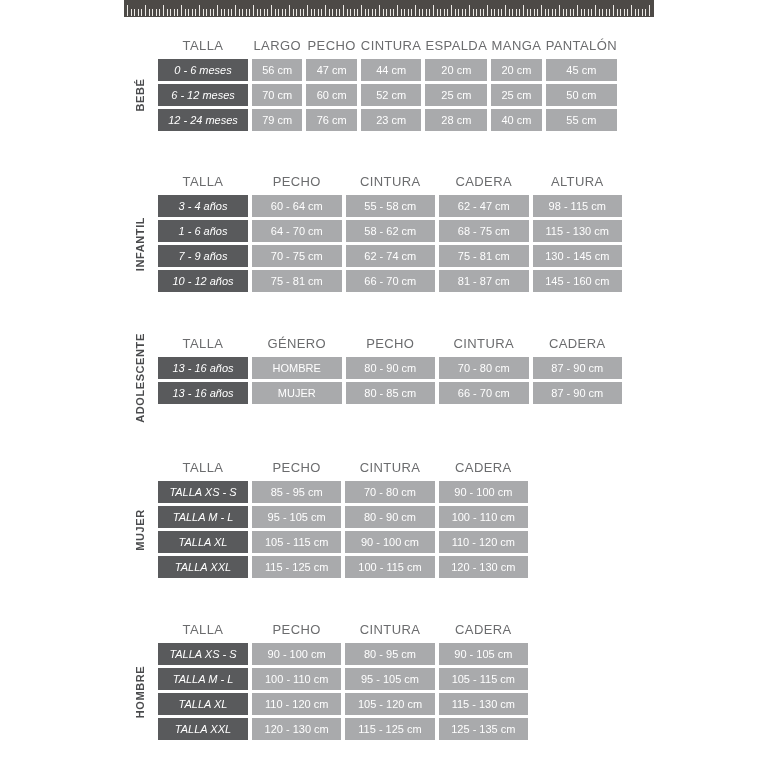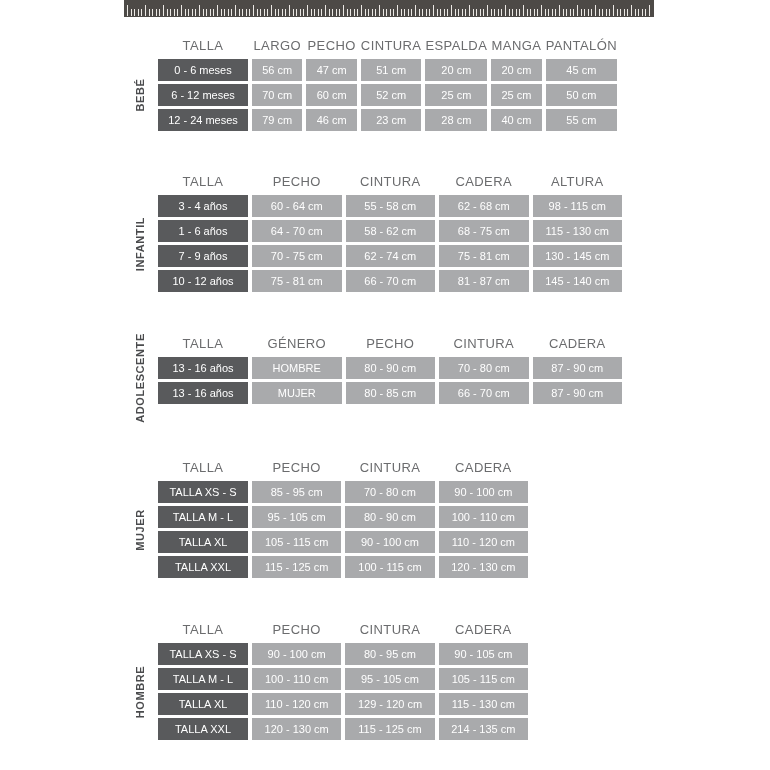--- a/index.html
+++ b/index.html
@@ -43,21 +43,21 @@
 
   .hcell{
     display:flex;align-items:center;justify-content:center;
     font-size:13px;letter-spacing:.4px;color:var(--header-text);
     background:transparent;white-space:nowrap;
   }
   .cell{
     display:flex;align-items:center;justify-content:center;
     font-size:11px;color:#ffffff;white-space:nowrap;
   }
-  .cell.dark{background:var(--dark-cell);}
+  .cell.dark{background:var(--dark-cell);font-style:italic;}
   .cell.light{background:var(--light-cell);}
 
   
   .vlabel{
     position:absolute;left:-29px;width:22px;
     display:flex;align-items:center;justify-content:center;
   }
   .vlabel span{
     transform:rotate(-90deg);white-space:nowrap;
     font-size:11px;font-weight:bold;letter-spacing:.6px;color:var(--label-text);
@@ -88,71 +88,71 @@
       <div class="hcell">TALLA</div>
       <div class="hcell">LARGO</div>
       <div class="hcell">PECHO</div>
       <div class="hcell">CINTURA</div>
       <div class="hcell">ESPALDA</div>
       <div class="hcell">MANGA</div>
       <div class="hcell">PANTALÓN</div>
       <div class="cell dark">0 - 6 meses</div>
       <div class="cell light">56 cm</div>
       <div class="cell light">47 cm</div>
-      <div class="cell light">51 cm</div>
+      <div class="cell light">44 cm</div>
       <div class="cell light">20 cm</div>
       <div class="cell light">20 cm</div>
       <div class="cell light">45 cm</div>
       <div class="cell dark">6 - 12 meses</div>
       <div class="cell light">70 cm</div>
       <div class="cell light">60 cm</div>
       <div class="cell light">52 cm</div>
       <div class="cell light">25 cm</div>
       <div class="cell light">25 cm</div>
       <div class="cell light">50 cm</div>
       <div class="cell dark">12 - 24 meses</div>
       <div class="cell light">79 cm</div>
-      <div class="cell light">46 cm</div>
+      <div class="cell light">76 cm</div>
       <div class="cell light">23 cm</div>
       <div class="cell light">28 cm</div>
       <div class="cell light">40 cm</div>
       <div class="cell light">55 cm</div>
     </div>
 </section>
 
 <section class="size-section sec-infantil">
   <div class="vlabel vl-4rows">
     <span>INFANTIL</span>
   </div>
   <div class="grid grid-5">
       <div class="hcell">TALLA</div>
       <div class="hcell">PECHO</div>
       <div class="hcell">CINTURA</div>
       <div class="hcell">CADERA</div>
       <div class="hcell">ALTURA</div>
       <div class="cell dark">3 - 4 años</div>
       <div class="cell light">60 - 64 cm</div>
       <div class="cell light">55 - 58 cm</div>
-      <div class="cell light">62 - 68 cm</div>
+      <div class="cell light">62 - 47 cm</div>
       <div class="cell light">98 - 115 cm</div>
       <div class="cell dark">1 - 6 años</div>
       <div class="cell light">64 - 70 cm</div>
       <div class="cell light">58 - 62 cm</div>
       <div class="cell light">68 - 75 cm</div>
       <div class="cell light">115 - 130 cm</div>
       <div class="cell dark">7 - 9 años</div>
       <div class="cell light">70 - 75 cm</div>
       <div class="cell light">62 - 74 cm</div>
       <div class="cell light">75 - 81 cm</div>
       <div class="cell light">130 - 145 cm</div>
       <div class="cell dark">10 - 12 años</div>
       <div class="cell light">75 - 81 cm</div>
       <div class="cell light">66 - 70 cm</div>
       <div class="cell light">81 - 87 cm</div>
-      <div class="cell light">145 - 140 cm</div>
+      <div class="cell light">145 - 160 cm</div>
     </div>
 </section>
 
 <section class="size-section sec-adolescente">
   <div class="vlabel vl-2rows">
     <span>ADOLESCENTE</span>
   </div>
   <div class="grid grid-5">
       <div class="hcell">TALLA</div>
       <div class="hcell">GÉNERO</div>
@@ -212,22 +212,22 @@
       <div class="cell dark">TALLA XS - S</div>
       <div class="cell light">90 - 100 cm</div>
       <div class="cell light">80 - 95 cm</div>
       <div class="cell light">90 - 105 cm</div>
       <div class="cell dark">TALLA M - L</div>
       <div class="cell light">100 - 110 cm</div>
       <div class="cell light">95 - 105 cm</div>
       <div class="cell light">105 - 115 cm</div>
       <div class="cell dark">TALLA XL</div>
       <div class="cell light">110 - 120 cm</div>
-      <div class="cell light">129 - 120 cm</div>
+      <div class="cell light">105 - 120 cm</div>
       <div class="cell light">115 - 130 cm</div>
       <div class="cell dark">TALLA XXL</div>
       <div class="cell light">120 - 130 cm</div>
       <div class="cell light">115 - 125 cm</div>
-      <div class="cell light">214 - 135 cm</div>
+      <div class="cell light">125 - 135 cm</div>
     </div>
 </section>
 
 <div class="footnote">* Orientación aproximada</div>
 
 </body></html>

